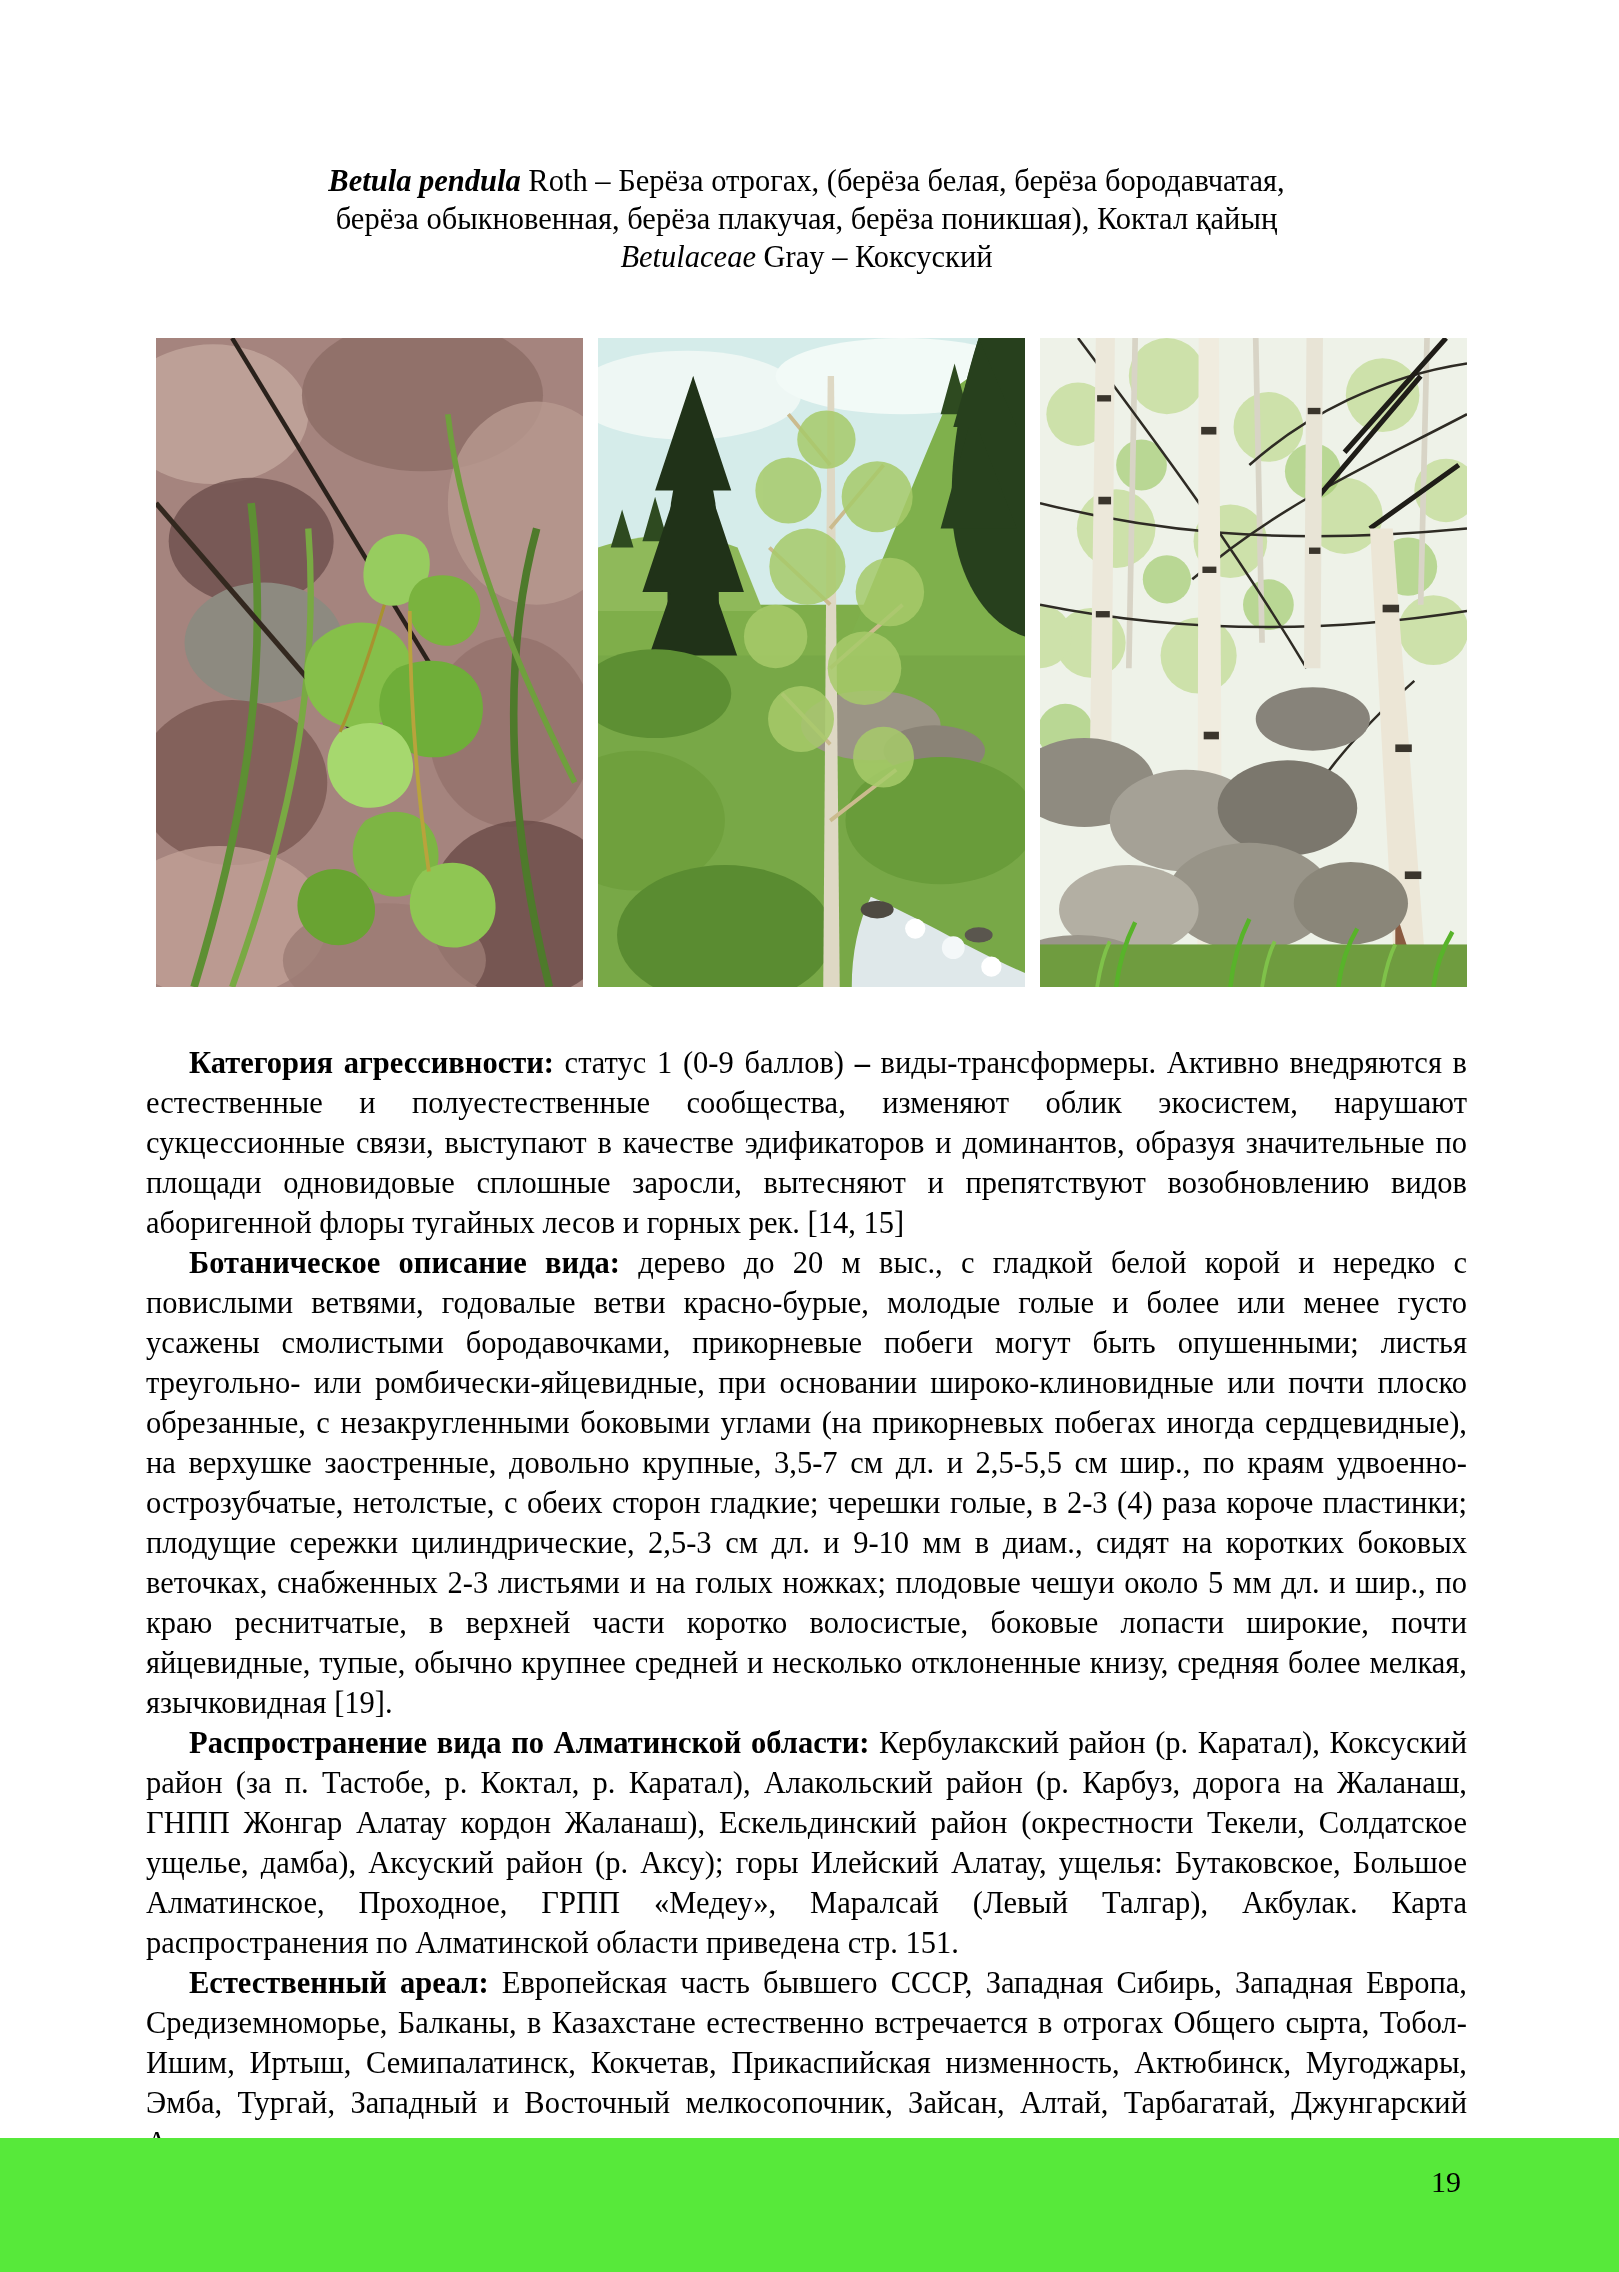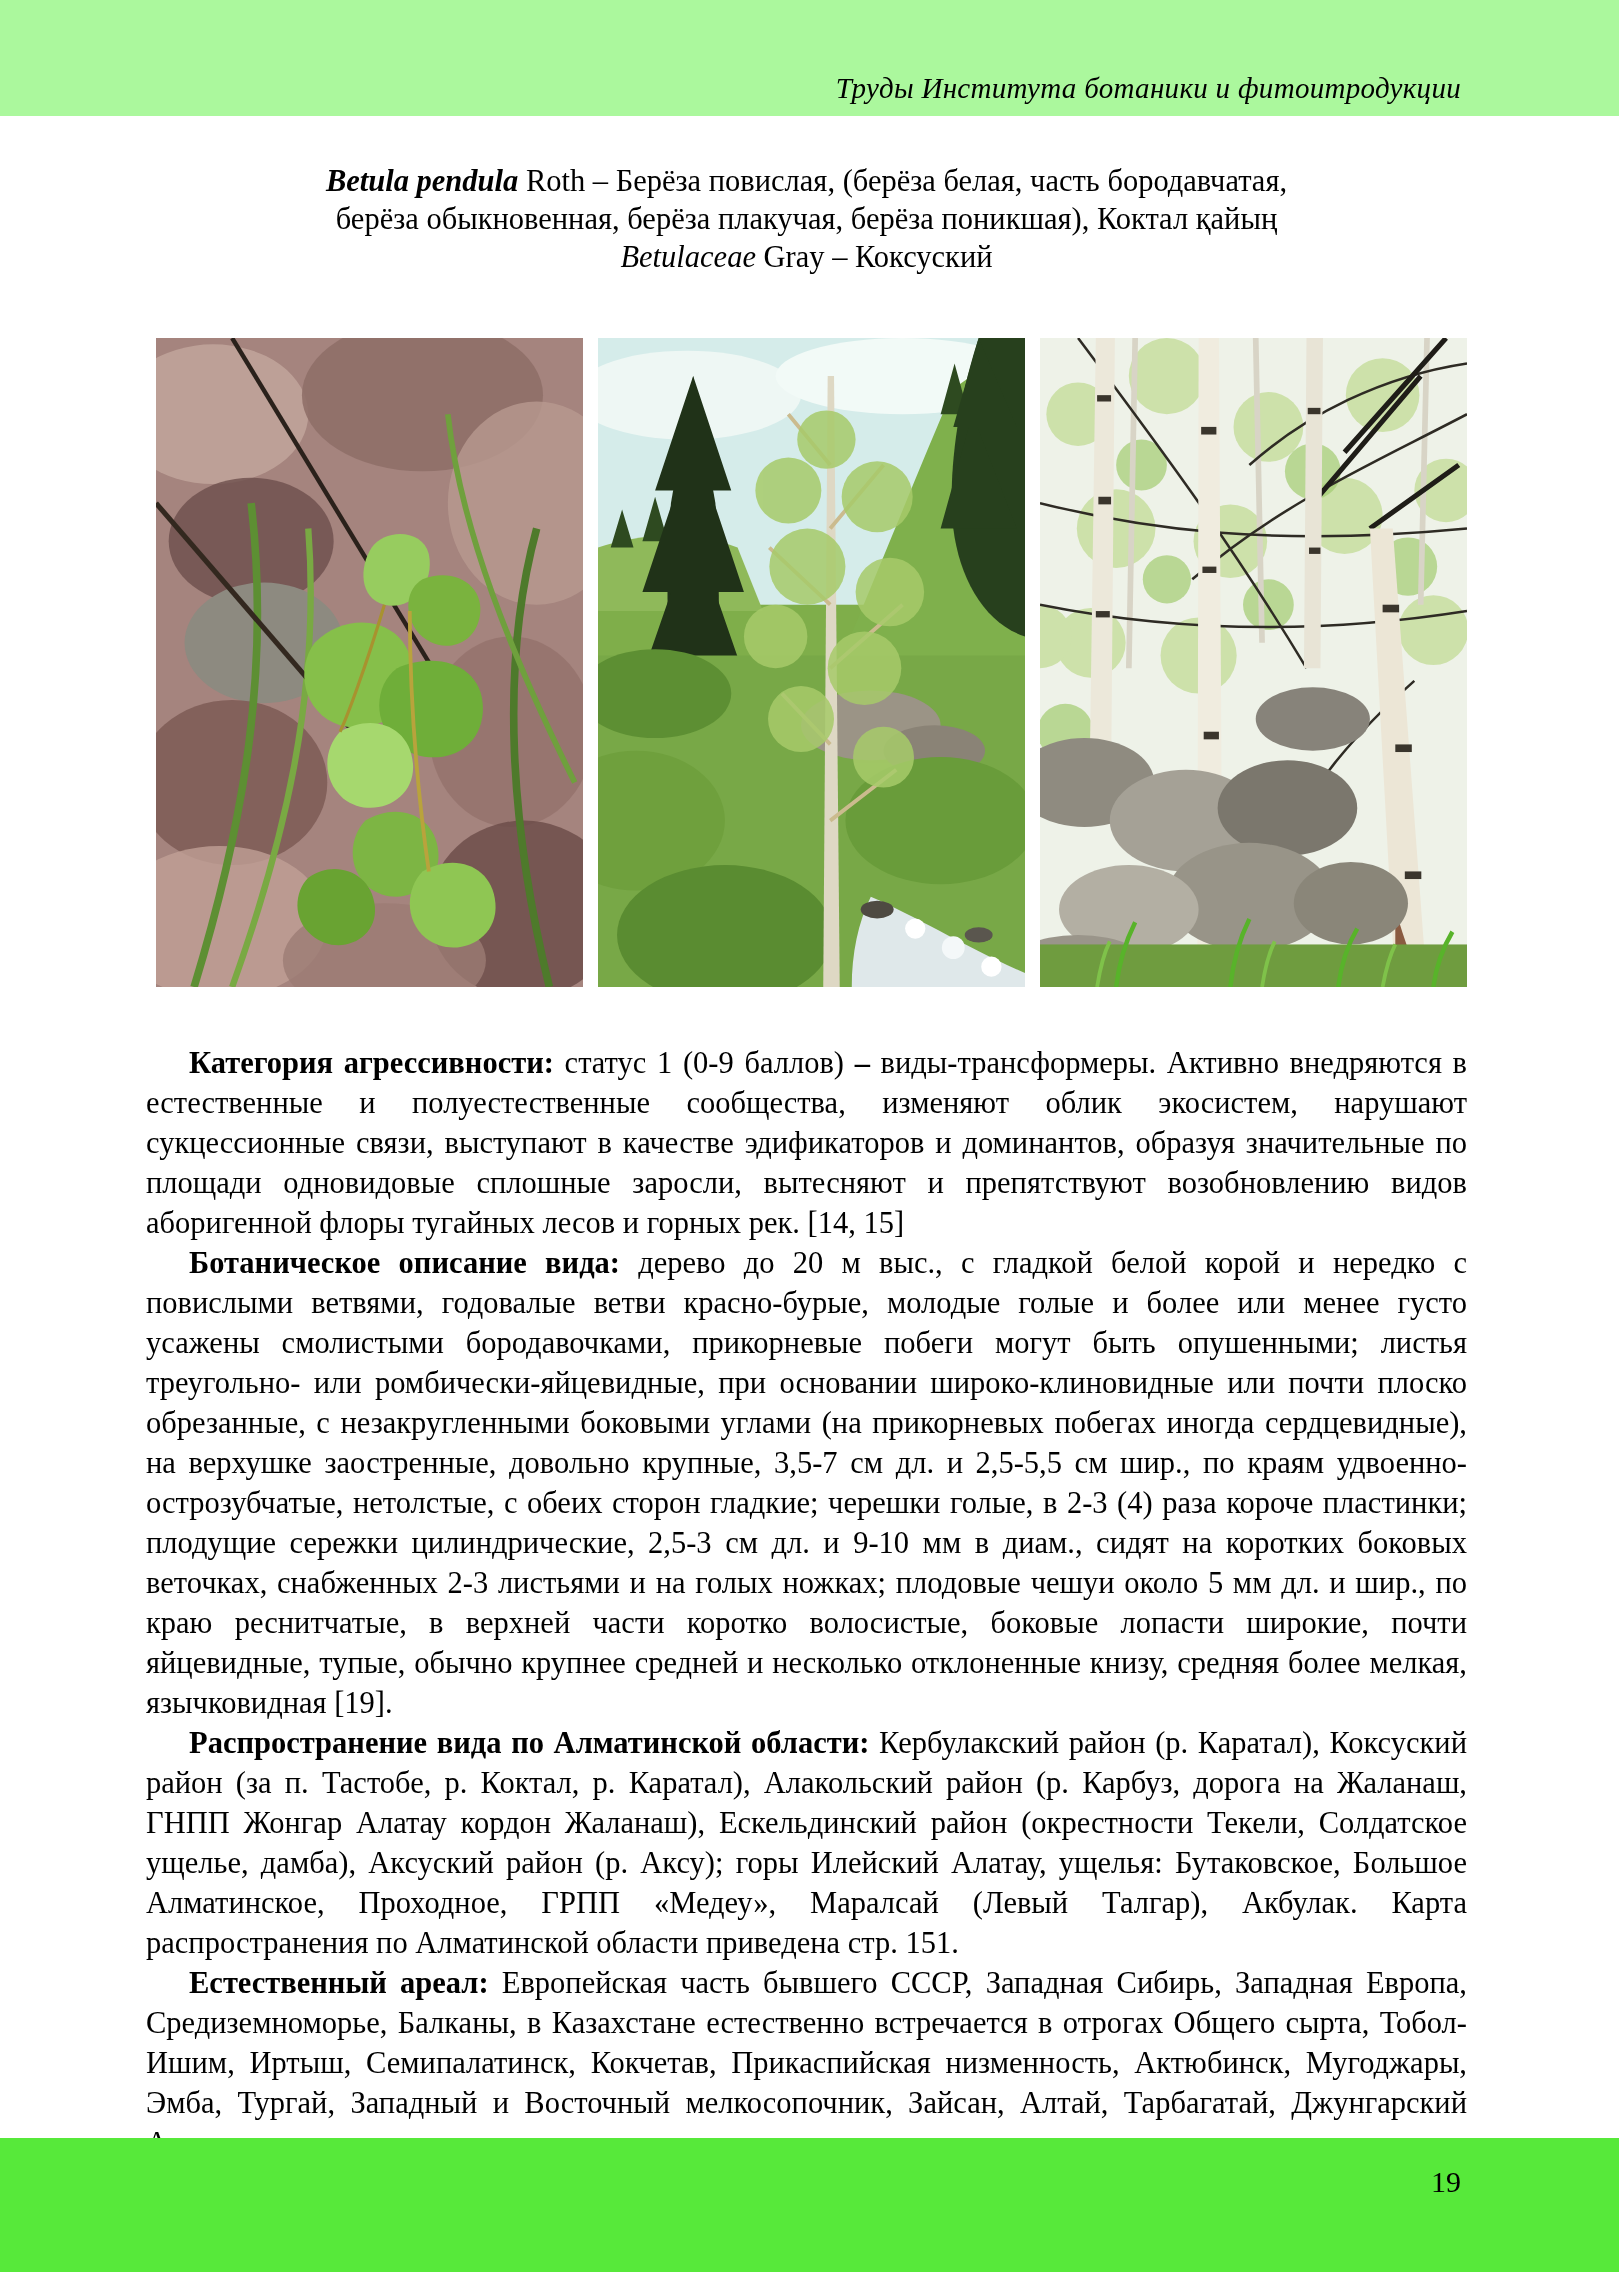--- a/index.html
+++ b/index.html
@@ -31,26 +31,23 @@
   .bodytext p { margin:0; text-indent:43px; }
   .bodytext .b { font-weight:bold; }
   .footer { position:absolute; left:0; bottom:0; width:1620px; height:135px; }
   .page-num { position:absolute; top:27px; right:159px; font-size:30px; }
 </style>
 </head>
 <body>
 
 <div class="page">
 
-  <header class="header" style="background: rgb(171, 248, 157);">
-    <div class="header-text">Труды Института ботаники и фитоитродукции</div>
-  </header>
 
   <div class="title">
-    <div><i class="bi">Betula pendula</i><span> Roth – Берёза повислая, (берёза белая, часть бородавчатая,</span></div>
+    <div><i class="bi">Betula pendula</i><span> Roth – Берёза отрогах, (берёза белая, берёза бородавчатая,</span></div>
     <div>берёза обыкновенная, берёза плакучая, берёза поникшая), Коктал қайың</div>
     <div><i>Betulaceae</i><span> Gray – Коксуский</span></div>
   </div>
 
   <div class="photos">
 
     <figure aria-label="Close-up of young birch leaves over pinkish-brown forest litter">
       <svg viewBox="0 0 673 1022" preserveAspectRatio="none">
         <rect width="673" height="1022" fill="#a5847e"></rect>
         <ellipse cx="90" cy="120" rx="150" ry="110" fill="#c3a79e" opacity="0.8"></ellipse>

